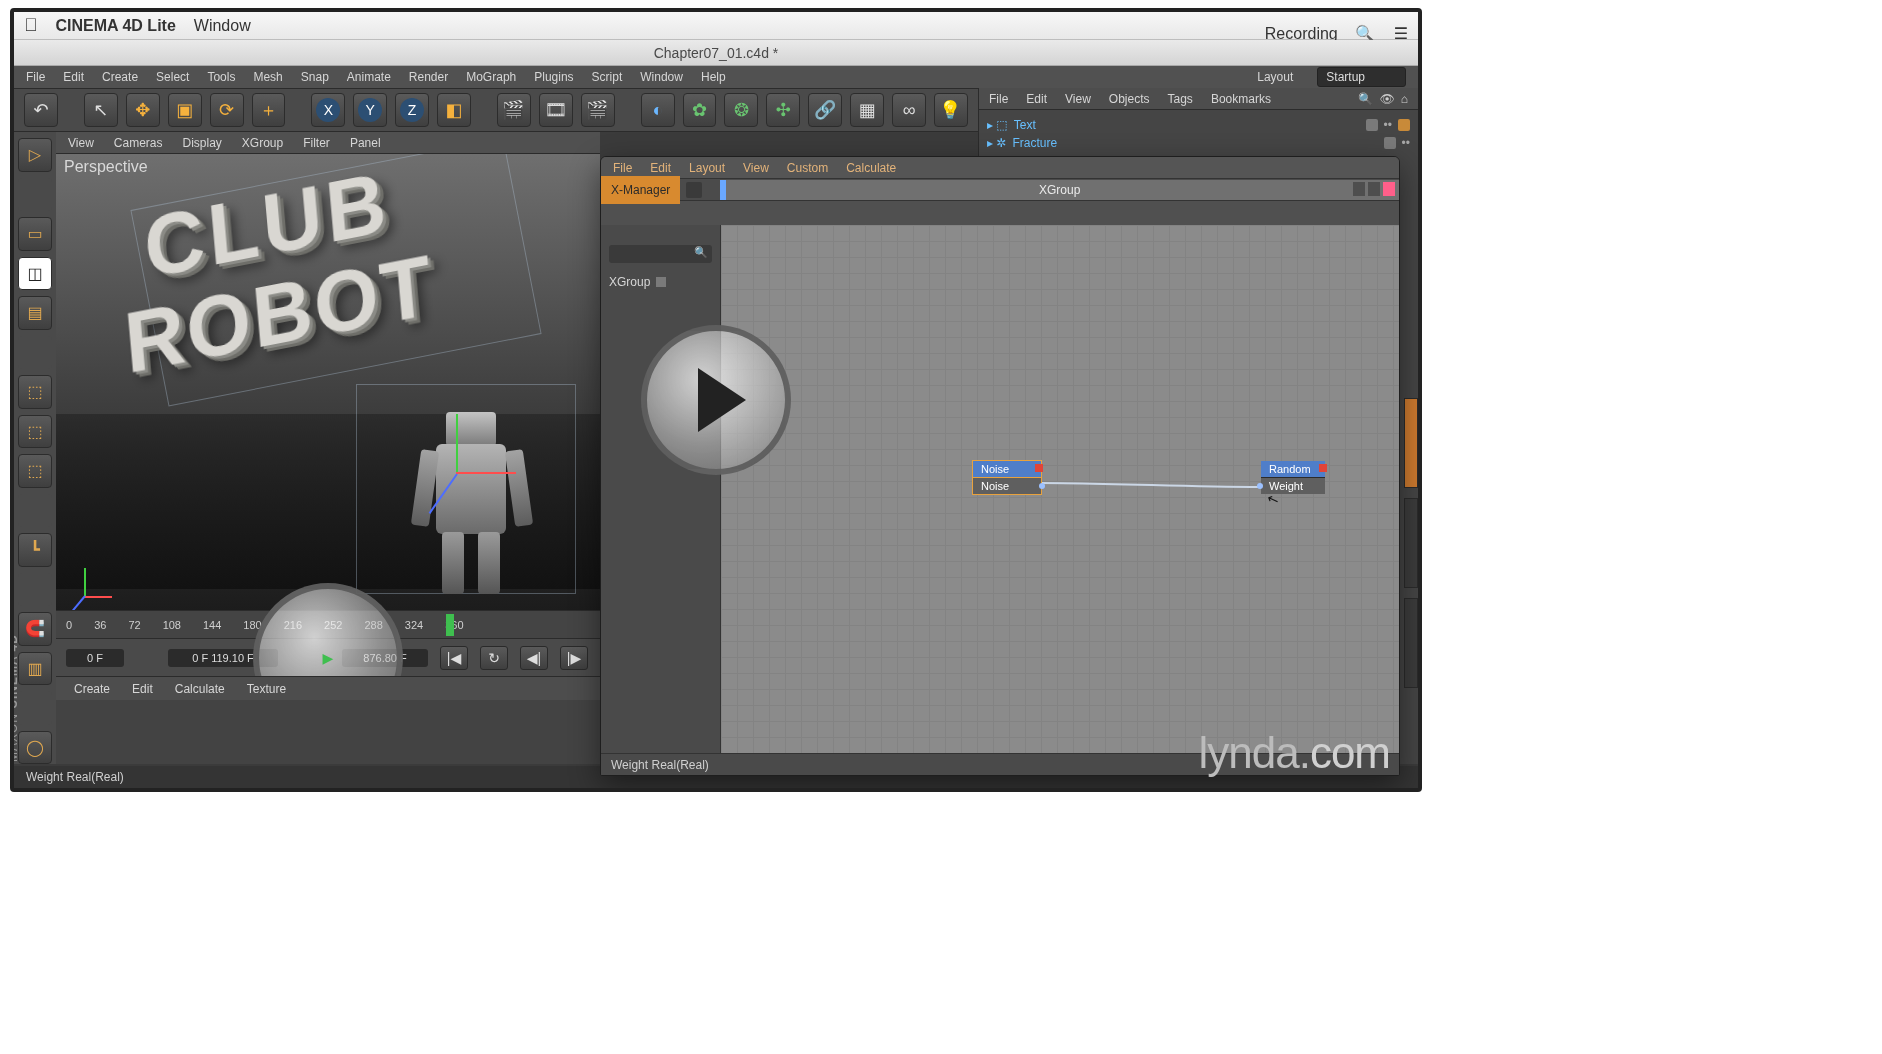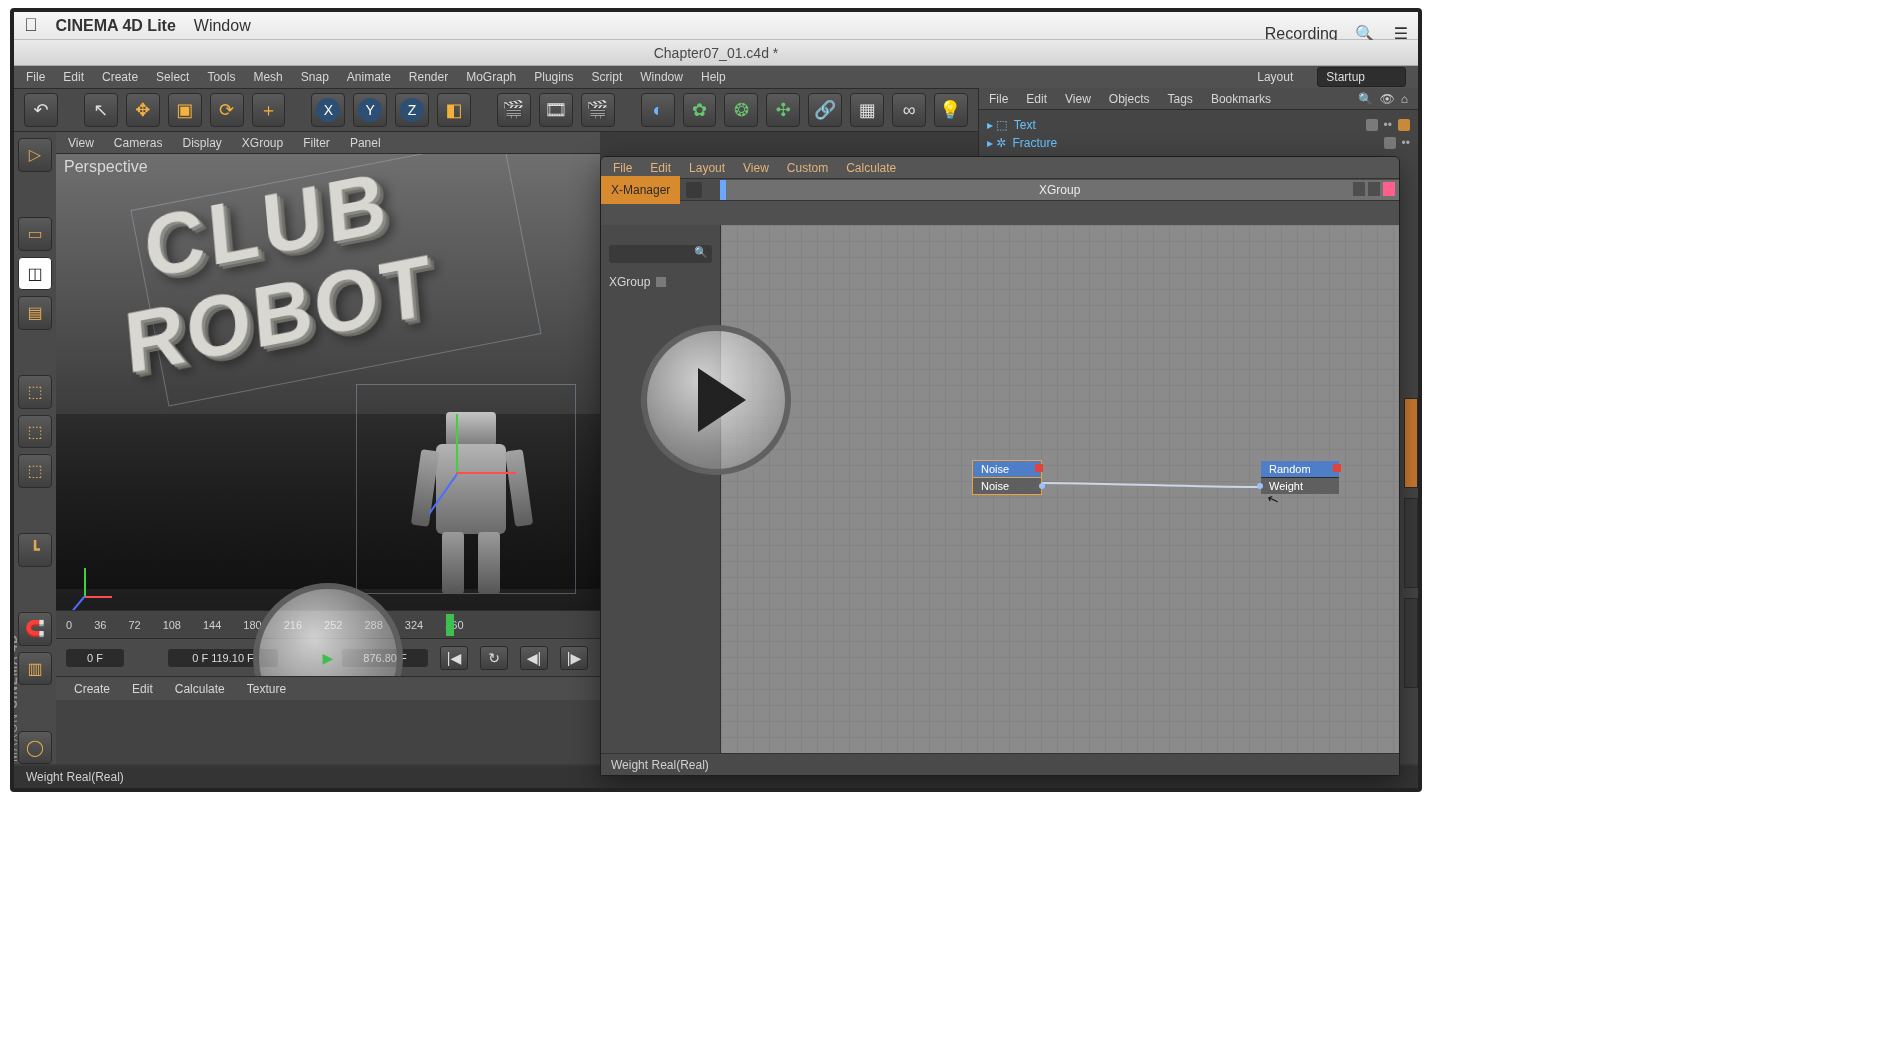--- a/index.html
+++ b/index.html
@@ -399,31 +399,34 @@
         </div>
       </div>
       <div class="xp-canvas">
         <svg class="wirepath" style="left:0; top:0; width:100%; height:100%;">
           <path d="M 318 258 C 400 258, 460 262, 540 262" stroke="#cbd7e6" stroke-width="2" fill="none"></path>
         </svg>
         <div class="xnode sel" style="left:252px; top:236px; width:68px;">
           <div class="hdr"><span>Noise</span><span class="port"></span></div>
           <div class="row"><span>Noise</span><span class="pout"></span></div>
         </div>
-        <div class="xnode" style="left:540px; top:236px; width:78px;">
+        <div class="xnode" style="left:540px; top:236px; width:64px;">
           <div class="hdr"><span>Random</span><span class="port"></span></div>
           <div class="row"><span class="pin"></span><span>Weight</span></div>
         </div>
         <div class="cursor">↖</div>
       </div>
     </div>
     <div class="xp-status">
       <span>Weight Real(Real)</span>
     </div>
   </div>
 
+  <div class="lynda">
+    <span>lynda</span><span class="dot">.</span><span class="com">com</span>
+  </div>
 
   <div class="play">
     <div class="tri"></div>
   </div>
 
 </div>
 </div>
 
 </body></html>

